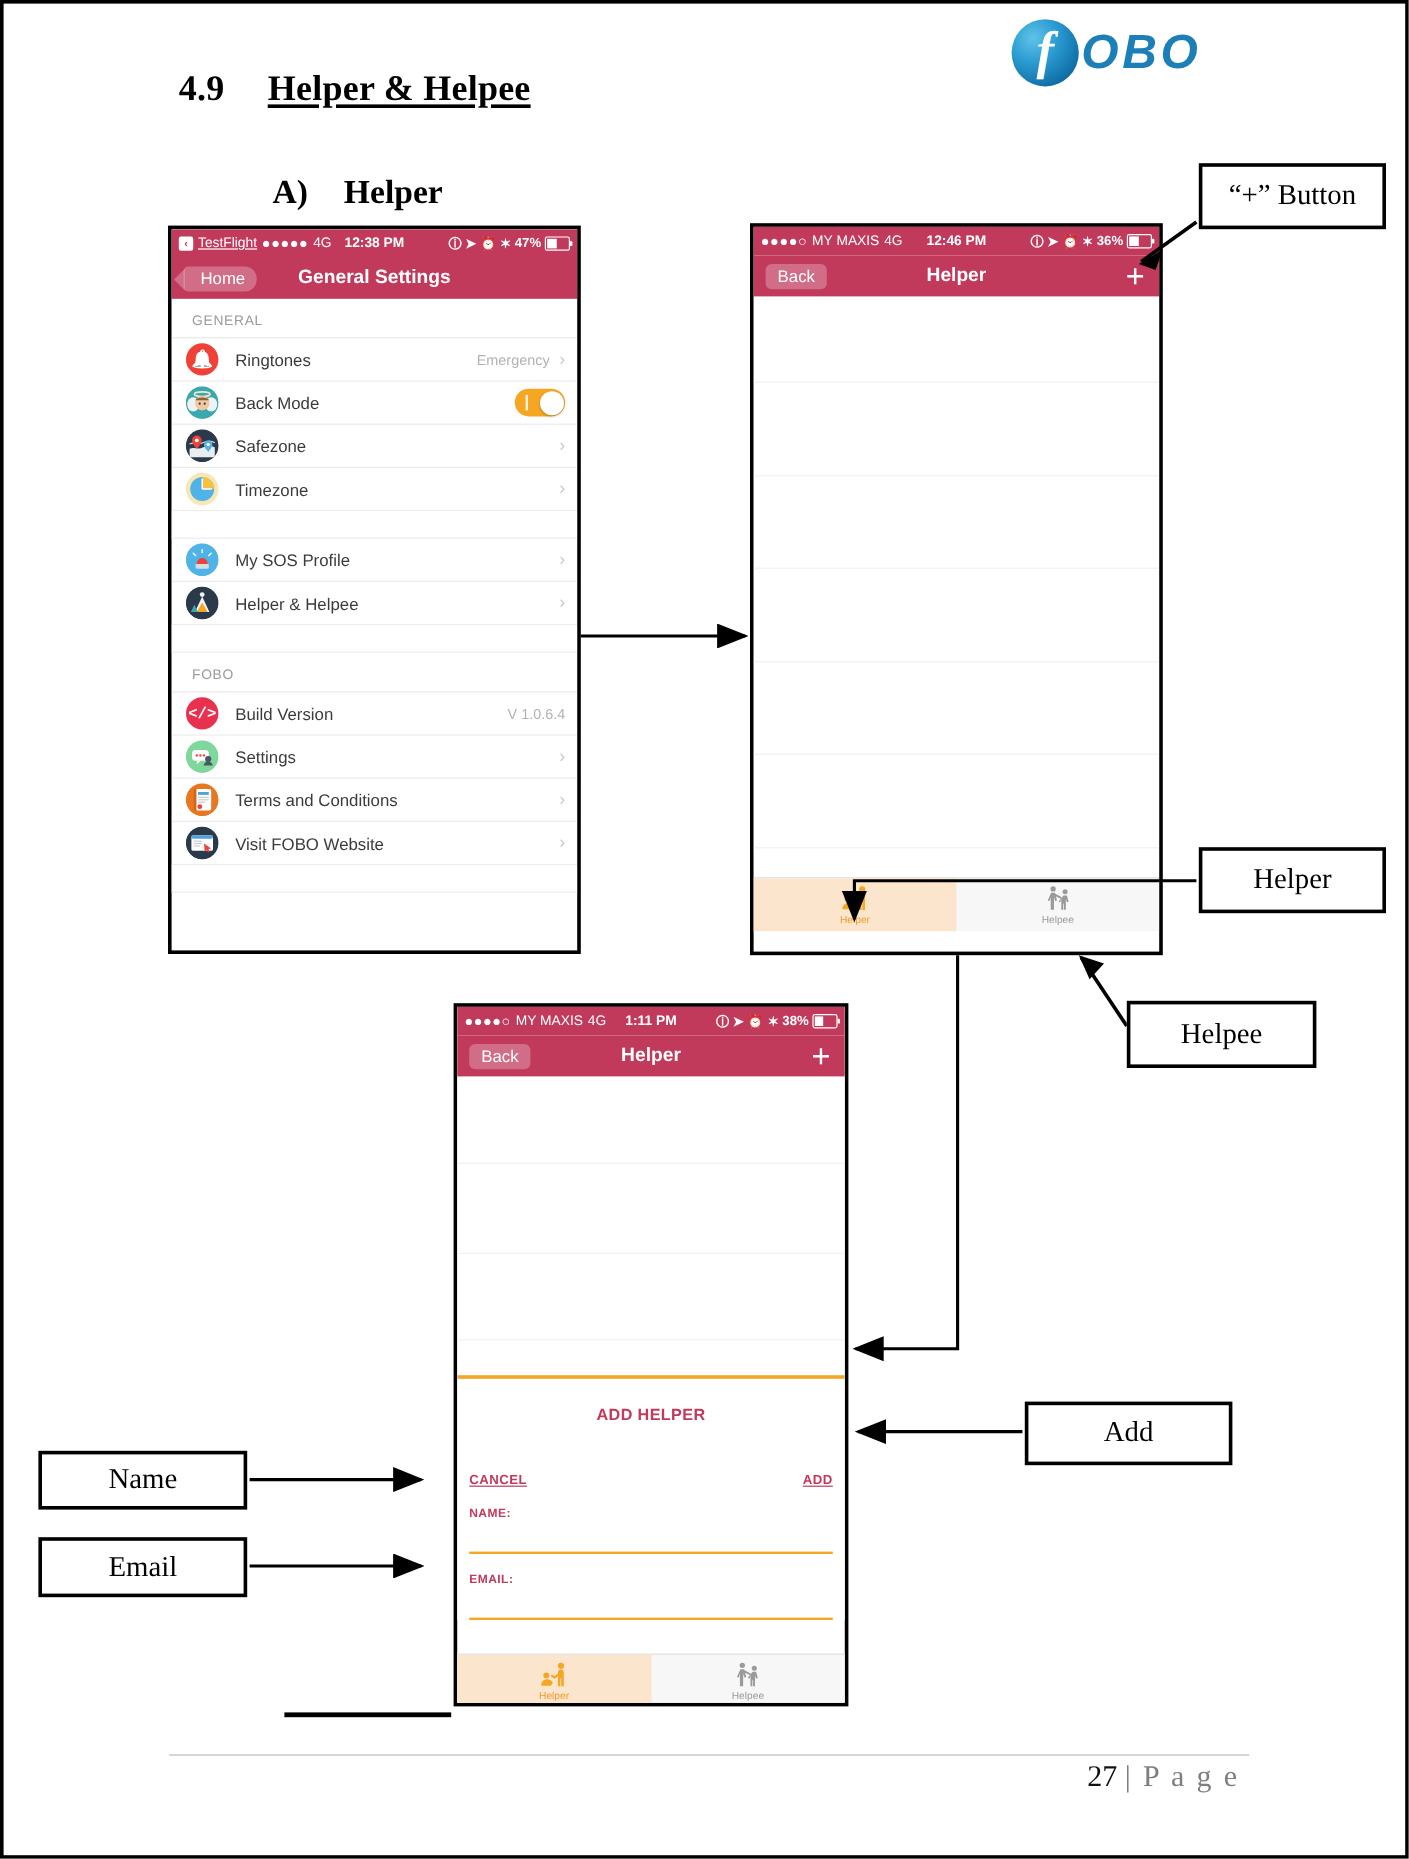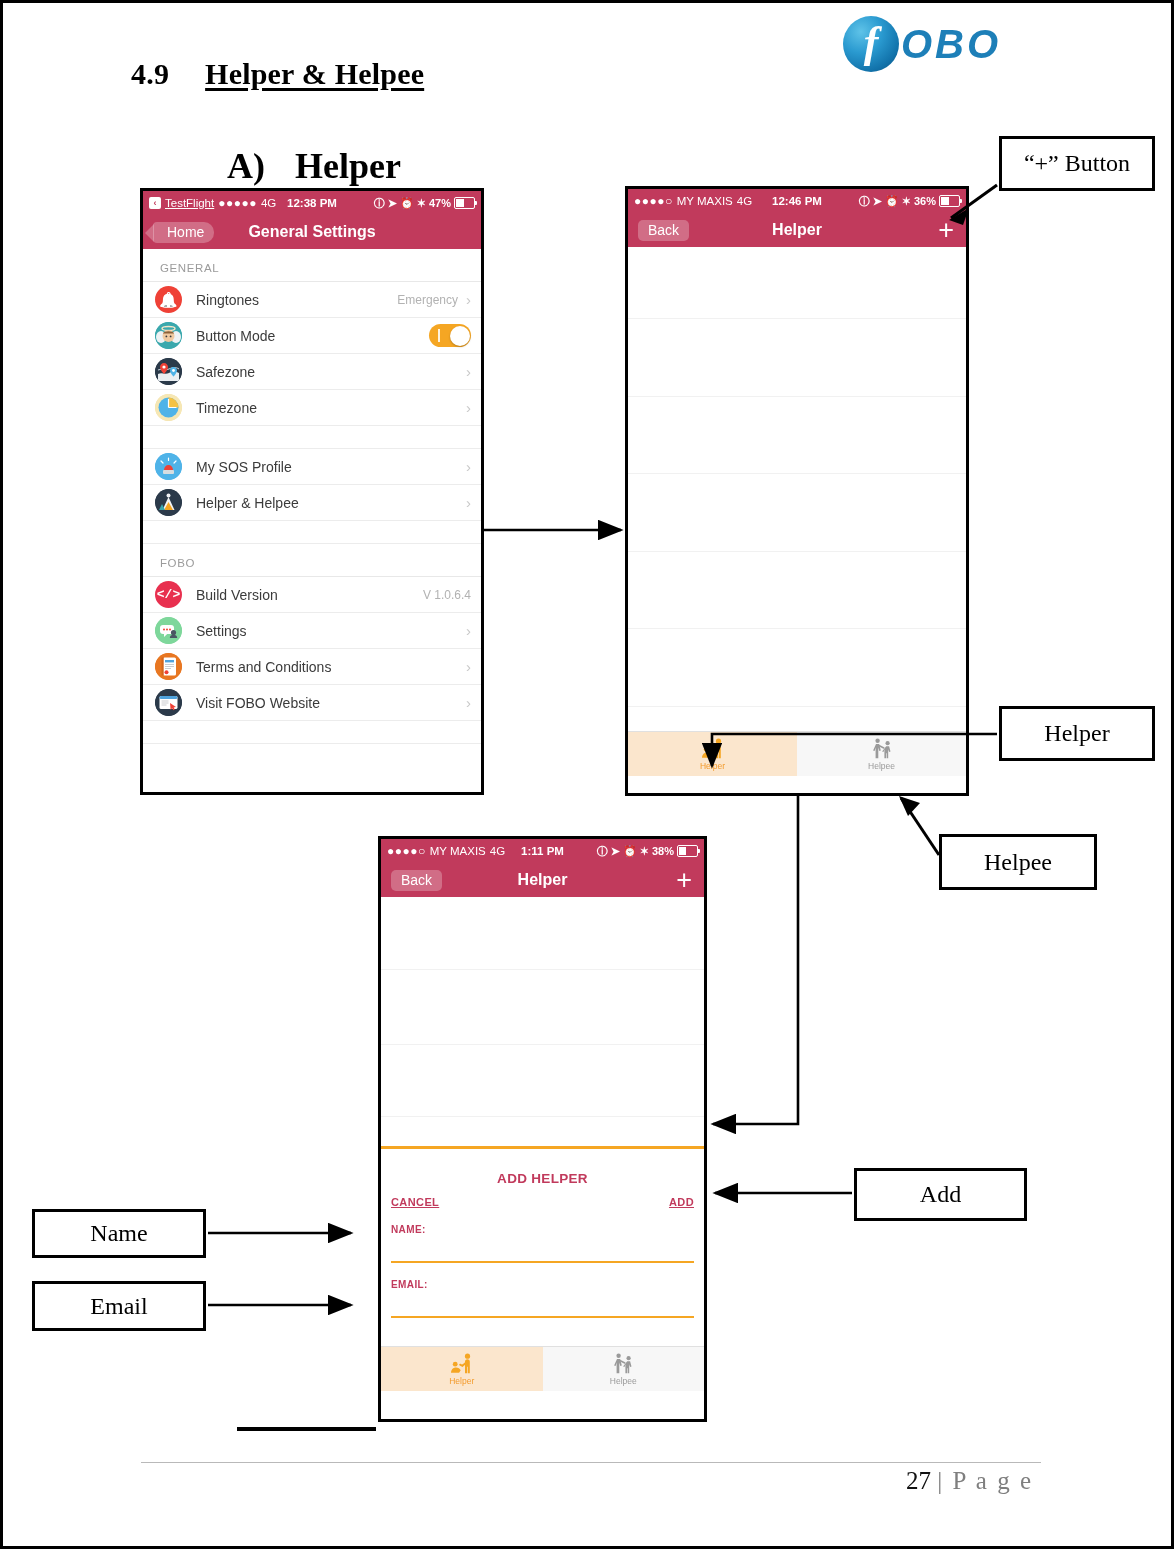--- a/index.html
+++ b/index.html
@@ -41,32 +41,32 @@
   .logo-word {
     margin-left: 2px;
     font-family: "Liberation Sans", sans-serif;
     font-weight: 700; font-style: italic;
     font-size: 40px; letter-spacing: 3px;
     color: #1d7fb8;
   }
 
   
   .h-section {
-    position: absolute; left: 128px; top: 54px;
+    position: absolute; left: 146px; top: 54px;
     font-size: 30px; font-weight: bold; color: #000;
     letter-spacing: .2px;
   }
   .h-section .num { display: inline-block; }
   .h-section .ttl {
     display: inline-block; margin-left: 36px;
     text-decoration: underline; text-underline-offset: 4px;
   }
   .h-sub {
     position: absolute; left: 224px; top: 142px;
-    font-size: 36px; font-weight: bold; color: #000;
+    font-size: 28px; font-weight: bold; color: #000;
   }
   .h-sub .lbl { display:inline-block; margin-right: 30px; }
 
   
   .phone {
     position: absolute;
     border: 3px solid #000;
     box-sizing: border-box;
     background: #fff;
     overflow: hidden;
@@ -242,21 +242,21 @@
     font-weight:bold; font-size: 13.5px;
     letter-spacing:.3px; padding-top: 22px;
   }
   .ap-actions {
     display:flex; justify-content:space-between;
     padding-top: 10px;
   }
   .ap-actions span {
     color:#c13a5c; font-family:"Liberation Sans", sans-serif;
     font-weight:bold; font-size: 11px;
-    text-decoration: underline; letter-spacing:.4px;
+    text-decoration: underline; letter-spacing:.4px;margin-top:32px;
   }
   .ap-field { padding-top: 16px; }
   .ap-field .flab {
     color:#c13a5c; font-family:"Liberation Sans", sans-serif;
     font-weight:bold; font-size: 10px; letter-spacing:.4px;
   }
   .ap-field .finput {
     height: 22px; border-bottom: 2px solid #f5a623;
     margin-top: 4px;
     font-family:"Liberation Sans", sans-serif;
@@ -354,21 +354,21 @@
               <circle cx="13.5" cy="13.5" r="13.5" fill="#3aa8ad"></circle>
               <ellipse cx="13.5" cy="6.5" rx="6.5" ry="2" fill="none" stroke="#f3e6c8" stroke-width="1.4"></ellipse>
               <ellipse cx="6" cy="15" rx="5" ry="6" fill="#eef2f4"></ellipse>
               <ellipse cx="21" cy="15" rx="5" ry="6" fill="#eef2f4"></ellipse>
               <circle cx="13.5" cy="14" r="6" fill="#f0c9a0"></circle>
               <path d="M7.8 11.5c1-3 10.4-3 11.4 0z" fill="#8c6239"></path>
               <circle cx="11.4" cy="14.4" r=".9" fill="#33383d"></circle>
               <circle cx="15.6" cy="14.4" r=".9" fill="#33383d"></circle>
             </svg>
           </span>
-          <span class="lab">Button Mode</span>
+          <span class="lab">Back Mode</span>
           <span class="toggle">
               <i></i>
             </span>
         </div>
 
         <div class="row">
           <span class="ico ic-safe">
             <svg width="27" height="27" viewBox="0 0 27 27" aria-hidden="true">
               <circle cx="13.5" cy="13.5" r="13.5" fill="#2b3a4a"></circle>
               <path d="M3 16c4-2 7 1 11-1s7-2 10 0v8H3z" fill="#e9eef2"></path>

